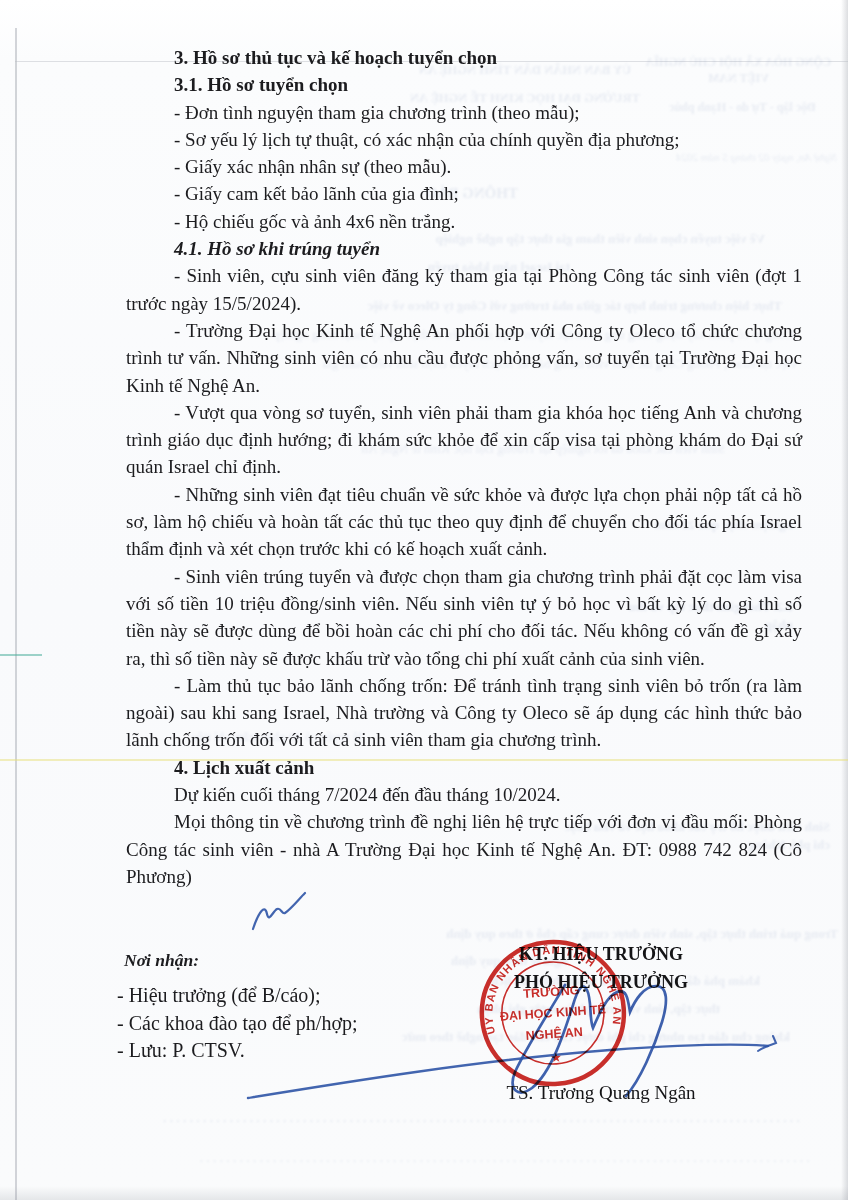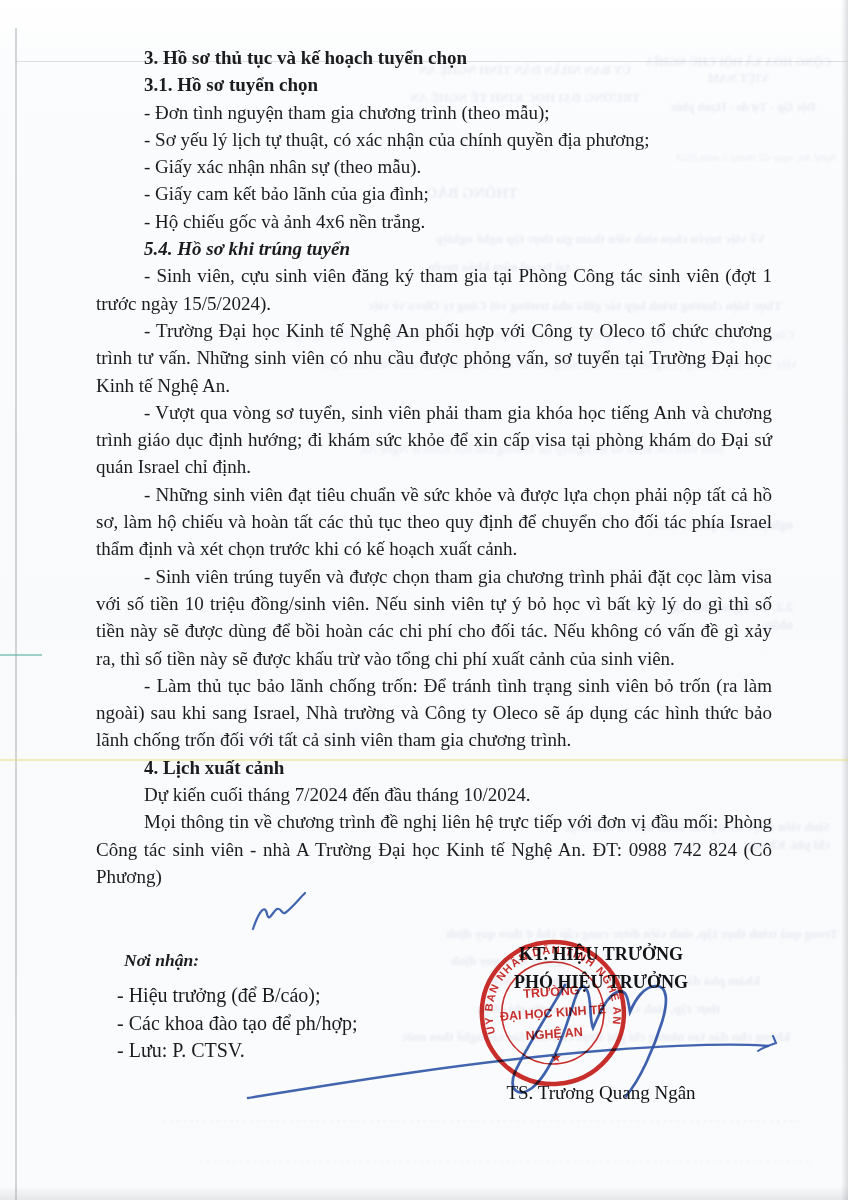--- a/index.html
+++ b/index.html
@@ -39,21 +39,21 @@
   #bleed div:nth-of-type(16){top:818px;left:548px;width:282px;}
   #bleed div:nth-of-type(17){top:925px;left:408px;width:430px;}
   #bleed div:nth-of-type(18){top:952px;left:408px;width:160px;}
   #bleed div:nth-of-type(19){top:972px;left:330px;width:430px;}
   #bleed div:nth-of-type(20){top:1000px;left:330px;width:390px;}
   #bleed div:nth-of-type(21){top:1028px;left:300px;width:490px;}
   #bleed div:nth-of-type(22){top:1114px;left:70px;width:730px;font-size:11px;letter-spacing:3px;opacity:.2;}
   #bleed div:nth-of-type(23){top:1154px;left:60px;width:750px;font-size:11px;letter-spacing:3px;opacity:.16;}
   
   .doc{
-    position:absolute;left:96px;top:44px;width:676px;z-index:2;
+    position:absolute;left:126px;top:44px;width:676px;z-index:2;
     font-size:19px;line-height:27.3px;color:#1c1c1f;text-align:justify;
   }
   .doc p{margin:0;text-indent:48px;}
   .doc .bold{font-weight:bold;font-style:normal;}
   .doc .bolditalic{font-weight:bold;font-style:italic;}
   
   .noi-nhan-label{position:absolute;left:124px;top:950px;font-size:17.5px;font-weight:bold;font-style:italic;color:#1c1c1f;z-index:2;}
   .noi-nhan-list{position:absolute;left:117px;top:982px;font-size:20px;line-height:27.5px;color:#1c1c1f;z-index:2;}
   .noi-nhan-list p{margin:0;}
   .sign-title1{position:absolute;left:496px;top:944px;width:210px;text-align:center;font-size:18px;font-weight:bold;color:#141416;z-index:2;}
@@ -102,21 +102,21 @@
       <div class="bleed">································································································</div>
       <div class="bleed">····························································································</div>
     </div>
 
   <div class="doc">
     <p class="bold">3. Hồ sơ thủ tục và kế hoạch tuyển chọn</p>
     <p class="bold">3.1. Hồ sơ tuyển chọn</p>
     <span>
       
     <p>- Đơn tình nguyện tham gia chương trình (theo mẫu);</p><p>- Sơ yếu lý lịch tự thuật, có xác nhận của chính quyền địa phương;</p><p>- Giấy xác nhận nhân sự (theo mẫu).</p><p>- Giấy cam kết bảo lãnh của gia đình;</p><p>- Hộ chiếu gốc và ảnh 4x6 nền trắng.</p></span>
-    <p class="bolditalic">5.4. Hồ sơ khi trúng tuyển</p>
+    <p class="bolditalic">4.1. Hồ sơ khi trúng tuyển</p>
     <span>
       
     <p>- Sinh viên, cựu sinh viên đăng ký tham gia tại Phòng Công tác sinh viên (đợt 1 trước ngày 15/5/2024).</p><p>- Trường Đại học Kinh tế Nghệ An phối hợp với Công ty Oleco tổ chức chương trình tư vấn. Những sinh viên có nhu cầu được phỏng vấn, sơ tuyển tại Trường Đại học Kinh tế Nghệ An.</p><p>- Vượt qua vòng sơ tuyển, sinh viên phải tham gia khóa học tiếng Anh và chương trình giáo dục định hướng; đi khám sức khỏe để xin cấp visa tại phòng khám do Đại sứ quán Israel chỉ định.</p><p>- Những sinh viên đạt tiêu chuẩn về sức khỏe và được lựa chọn phải nộp tất cả hồ sơ, làm hộ chiếu và hoàn tất các thủ tục theo quy định để chuyển cho đối tác phía Israel thẩm định và xét chọn trước khi có kế hoạch xuất cảnh.</p><p>- Sinh viên trúng tuyển và được chọn tham gia chương trình phải đặt cọc làm visa với số tiền 10 triệu đồng/sinh viên. Nếu sinh viên tự ý bỏ học vì bất kỳ lý do gì thì số tiền này sẽ được dùng để bồi hoàn các chi phí cho đối tác. Nếu không có vấn đề gì xảy ra, thì số tiền này sẽ được khấu trừ vào tổng chi phí xuất cảnh của sinh viên.</p><p>- Làm thủ tục bảo lãnh chống trốn: Để tránh tình trạng sinh viên bỏ trốn (ra làm ngoài) sau khi sang Israel, Nhà trường và Công ty Oleco sẽ áp dụng các hình thức bảo lãnh chống trốn đối với tất cả sinh viên tham gia chương trình.</p></span>
     <p class="bold">4. Lịch xuất cảnh</p>
     <p>Dự kiến cuối tháng 7/2024 đến đầu tháng 10/2024.</p>
     <p>Mọi thông tin về chương trình đề nghị liên hệ trực tiếp với đơn vị đầu mối: Phòng Công tác sinh viên - nhà A Trường Đại học Kinh tế Nghệ An. ĐT: 0988 742 824 (Cô Phương)</p>
   </div>
 
   <div class="noi-nhan-label">Nơi nhận:</div>
   <div class="noi-nhan-list">

